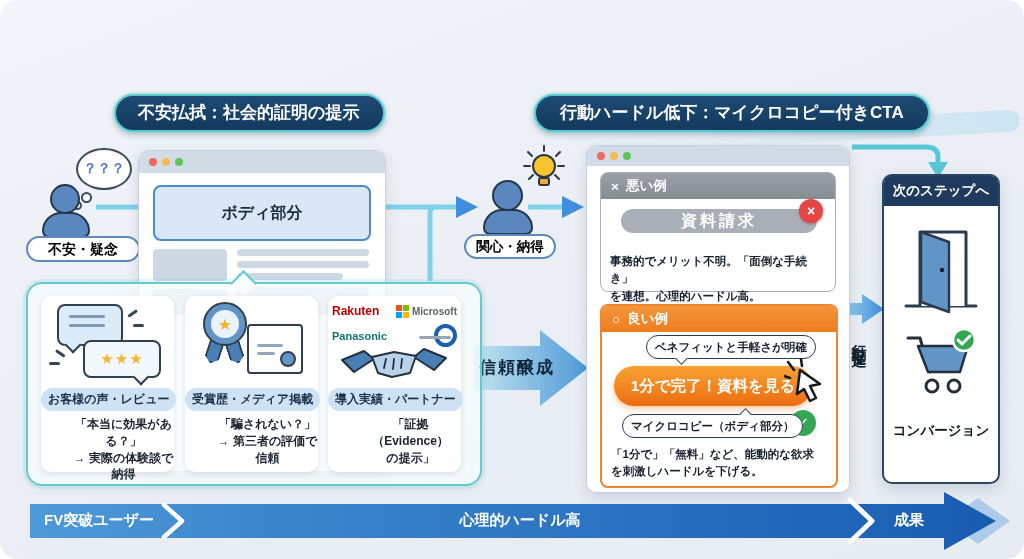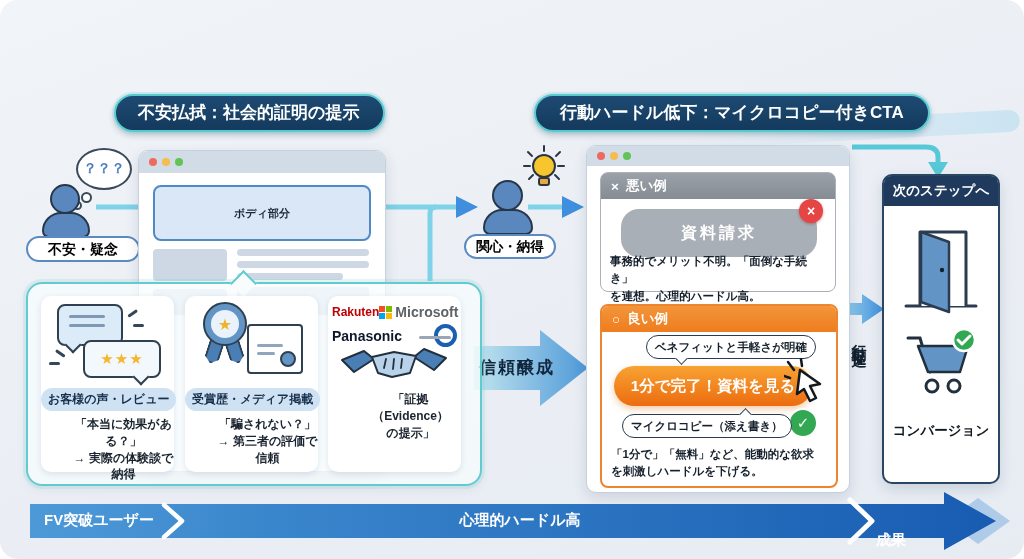--- a/index.html
+++ b/index.html
@@ -25,21 +25,21 @@
   .pill-label{background:#fff;border:2px solid #5a8abf;border-radius:14px;color:#000000;font-weight:bold;text-align:center;}
   .thought{background:#fff;border:2px solid #3a4a5c;border-radius:50%;display:flex;align-items:center;justify-content:center;color:#4d7fc0;font-weight:900;}
   .tdot{background:#fff;border:2px solid #3a4a5c;border-radius:50%;}
   
   .browser{background:#fff;border:1px solid #c5d1dd;border-radius:10px;box-shadow:0 5px 14px rgba(40,60,90,.14);}
   .titlebar{position:absolute;left:0;top:0;right:0;height:22px;background:#d2dce6;border-radius:9px 9px 0 0;}
   .titlebar.small{height:20px;}
   .dot{position:absolute;top:7px;width:8px;height:8px;border-radius:50%;}
   .dot.r{background:#ee6a5f;} .dot.y{background:#f5bd4f;} .dot.g{background:#61c454;}
   .bodybox{background:#d9e7f6;border:2px solid #4d8ac6;border-radius:8px;display:flex;align-items:center;justify-content:center;
-    font-size:11px;font-weight:bold;color:#1b2a39;}
+    font-size:16px;font-weight:bold;color:#1b2a39;}
   .skel{background:#cdd8e4;border-radius:4px;}
   .skel.light{background:#d7e0ea;}
   
   .proof-wrap{left:26px;top:282px;width:452px;height:200px;border:2.5px solid #63cbd0;border-radius:16px;
     background:rgba(247,252,253,.74);box-shadow:0 0 0 3px rgba(130,215,220,.22),0 4px 10px rgba(60,90,110,.08);z-index:3;}
   .notch{position:absolute;left:206px;top:-10px;width:17px;height:17px;background:#f8fcfd;
     border-left:2.5px solid #63cbd0;border-top:2.5px solid #63cbd0;transform:rotate(45deg);}
   .card{position:absolute;top:12px;width:133px;height:176px;background:#fff;border-radius:10px;
     box-shadow:0 2px 6px rgba(50,80,110,.14);text-align:center;}
   .card .icon-zone{position:relative;height:90px;}
@@ -65,33 +65,33 @@
     clip-path:polygon(0 0,100% 0,100% 78%,50% 100%,0 78%);}
   .cert{position:absolute;left:62px;top:28px;width:52px;height:46px;background:#fff;border:2px solid #2f4050;border-radius:4px;}
   .cert .sq{position:absolute;left:8px;top:18px;width:26px;height:3px;background:#8fa6bd;border-radius:2px;}
   .cert .seal{position:absolute;right:5px;bottom:5px;width:12px;height:12px;border-radius:50%;background:#6394c6;border:2px solid #2f4050;}
   
   .logo-row{position:absolute;left:4px;width:125px;display:flex;align-items:center;justify-content:space-between;}
   .rakuten{color:#bf0000;font-weight:900;font-size:12px;}
   .ms{display:flex;align-items:center;gap:3px;}
   .ms-grid{display:grid;grid-template-columns:6px 6px;grid-template-rows:6px 6px;gap:1px;}
   .ms-grid i{display:block;}
-  .ms-name{color:#5e6368;font-size:14px;font-weight:bold;text-align:right;}
-  .panasonic{color:#0f172a;font-weight:900;font-size:14px;}
+  .ms-name{color:#5e6368;font-size:10px;font-weight:bold;text-align:right;}
+  .panasonic{color:#0f766e;font-weight:900;font-size:11px;}
   .emblem{width:15px;height:15px;border-radius:50%;border:4px solid #1a5fb0;background:#fff;}
   .emblem-txt{position:absolute;right:10px;top:40px;width:32px;height:3px;background:#9aa6b6;border-radius:2px;}
   
   .ex-box{position:absolute;background:#fff;border-radius:8px;}
   .ex-head{height:26px;border-radius:6px 6px 0 0;display:flex;align-items:center;gap:7px;padding-left:10px;
     color:#fff;font-size:13.5px;font-weight:bold;}
   .bad{border:1.5px solid #aab1b8;}
   .bad .ex-head{background:linear-gradient(#9aa1a8,#858c93);}
   .good{border:2px solid #ed8430;}
   .good .ex-head{background:linear-gradient(#f3953a,#ee7d1e);}
-  .gray-btn{position:absolute;left:20px;top:36px;width:196px;height:48px;border-radius:18px;background:#a9afb6;
+  .gray-btn{position:absolute;left:20px;top:36px;width:196px;height:24px;border-radius:18px;background:#a9afb6;
     color:#fff;font-size:16px;font-weight:bold;letter-spacing:3px;display:flex;align-items:center;justify-content:center;}
   .red-badge{position:absolute;left:198px;top:26px;width:24px;height:24px;border-radius:50%;background:#e64545;
     color:#fff;font-size:14px;font-weight:bold;display:flex;align-items:center;justify-content:center;box-shadow:0 1px 3px rgba(120,20,20,.4);}
   .ex-desc{position:absolute;left:0;right:0;padding:0 9px;font-size:11.5px;font-weight:bold;color:#15202c;line-height:1.5;text-align:left;}
   .tip{position:absolute;height:20px;line-height:20px;background:#fff;border:1.5px solid #2a3b52;border-radius:12px;
     padding:1px 8px;font-size:11.5px;font-weight:bold;color:#15202c;white-space:nowrap;z-index:2;}
   .tip .tail-d{position:absolute;left:30px;bottom:-5px;width:8px;height:8px;background:#fff;
     border-right:1.5px solid #2a3b52;border-bottom:1.5px solid #2a3b52;transform:rotate(45deg);}
   .tip .tail-u{position:absolute;left:118px;top:-5px;width:8px;height:8px;background:#fff;
     border-left:1.5px solid #2a3b52;border-top:1.5px solid #2a3b52;transform:rotate(45deg);}
@@ -264,20 +264,21 @@
           <polygon points="2,14 24,5 34,13 14,26" fill="#4a7fb5" stroke="#22303e" stroke-width="2" stroke-linejoin="round"></polygon>
           <polygon points="106,12 84,3 74,11 94,24" fill="#4a7fb5" stroke="#22303e" stroke-width="2" stroke-linejoin="round"></polygon>
           <polygon points="32,11 54,6 76,10 70,27 52,31 38,27" fill="#b8d2ea" stroke="#22303e" stroke-width="2" stroke-linejoin="round"></polygon>
           <g stroke="#22303e" stroke-width="1.8" stroke-linecap="round">
             <line x1="46" y1="13" x2="44" y2="22"></line>
               <line x1="54" y1="13" x2="53" y2="23"></line>
               <line x1="62" y1="13" x2="61" y2="22"></line>
           </g>
         </svg>
       </div>
+      <span class="card-pill">導入実績・パートナー</span>
       <div class="card-desc">
         <div>「証拠（Evidence）</div>
         <div>の提示」</div>
       </div>
     </div>
   </div>
 
   <div class="abs browser" style="left:586px;top:145px;width:262px;height:346px;z-index:2;">
     <div class="titlebar small">
       <span class="dot r" style="left:10px;top:6px;"></span>
@@ -310,21 +311,21 @@
       <div class="cta-btn">1分で完了！資料を見る</div>
       <svg style="position:absolute;left:182px;top:52px;z-index:3;" width="44" height="46" viewBox="0 0 44 46">
         <g stroke="#101820" stroke-width="2.5" stroke-linecap="round">
           <line x1="10" y1="12" x2="4" y2="4"></line>
             <line x1="18" y1="8" x2="17" y2="1"></line>
             <line x1="6" y1="20" x2="0" y2="18"></line>
         </g>
         <polygon points="16,12 36,26 26,28 32,40 26,43 20,31 13,36" fill="#fff" stroke="#101820" stroke-width="2.5" stroke-linejoin="round"></polygon>
       </svg>
       <div class="tip" style="left:20px;top:108px;">
-        <span>マイクロコピー（添え書き）</span>
+        <span>マイクロコピー（ボディ部分）</span>
         <span class="tail-u"></span>
       </div>
       <div class="green-check" style="left:186px;top:102px;">✓</div>
       <div class="ex-desc" style="top:140px;">
         <div>「1分で」「無料」など、能動的な欲求</div>
         <div>を刺激しハードルを下げる。</div>
       </div>
     </div>
   </div>
 
@@ -357,15 +358,15 @@
           <stop offset="1" stop-color="#185cb2"></stop>
       </linearGradient>
     </defs>
     <polygon points="946,521 978,498 1010,521 978,544" fill="#aecbe9"></polygon>
     <path d="M30,504 H944 V492 L996,521 L944,550 V538 H30 Z" fill="url(#barG)"></path>
     <polyline points="164,505 182,521 164,537" stroke="#fff" stroke-width="4.5" fill="none" stroke-linecap="round" stroke-linejoin="round"></polyline>
     <polyline points="850,500 872,521 850,542" stroke="#fff" stroke-width="5" fill="none" stroke-linecap="round" stroke-linejoin="round"></polyline>
   </svg>
   <div class="abs bar-txt" style="left:36px;width:126px;">FV突破ユーザー</div>
   <div class="abs bar-txt" style="left:412px;width:216px;">心理的ハードル高</div>
-  <div class="abs bar-txt" style="left:860px;width:62px;margin-top:20px;">成果</div>
+  <div class="abs bar-txt" style="left:878px;width:62px;">成果</div>
 
 </div>
 
 </body></html>

